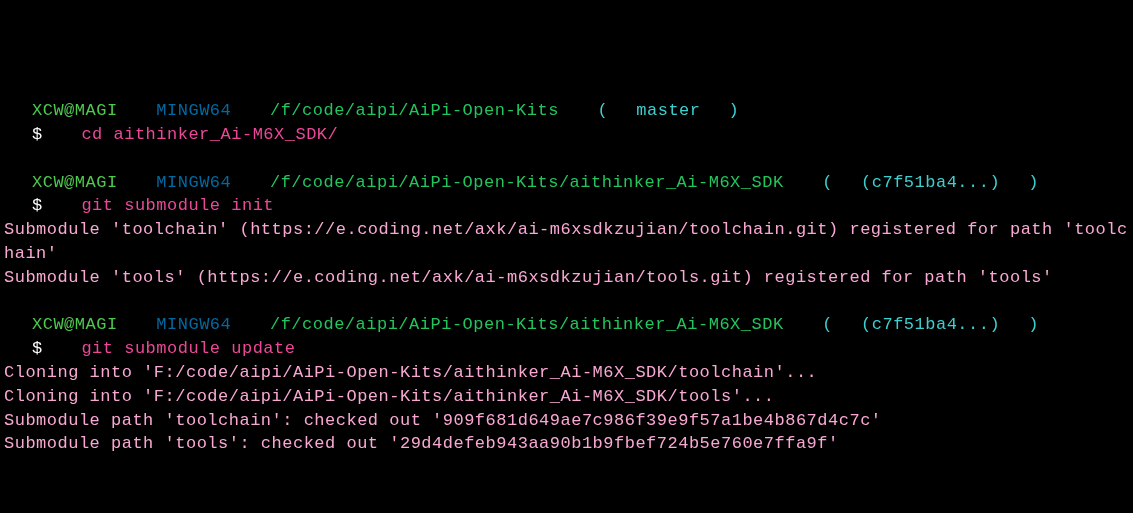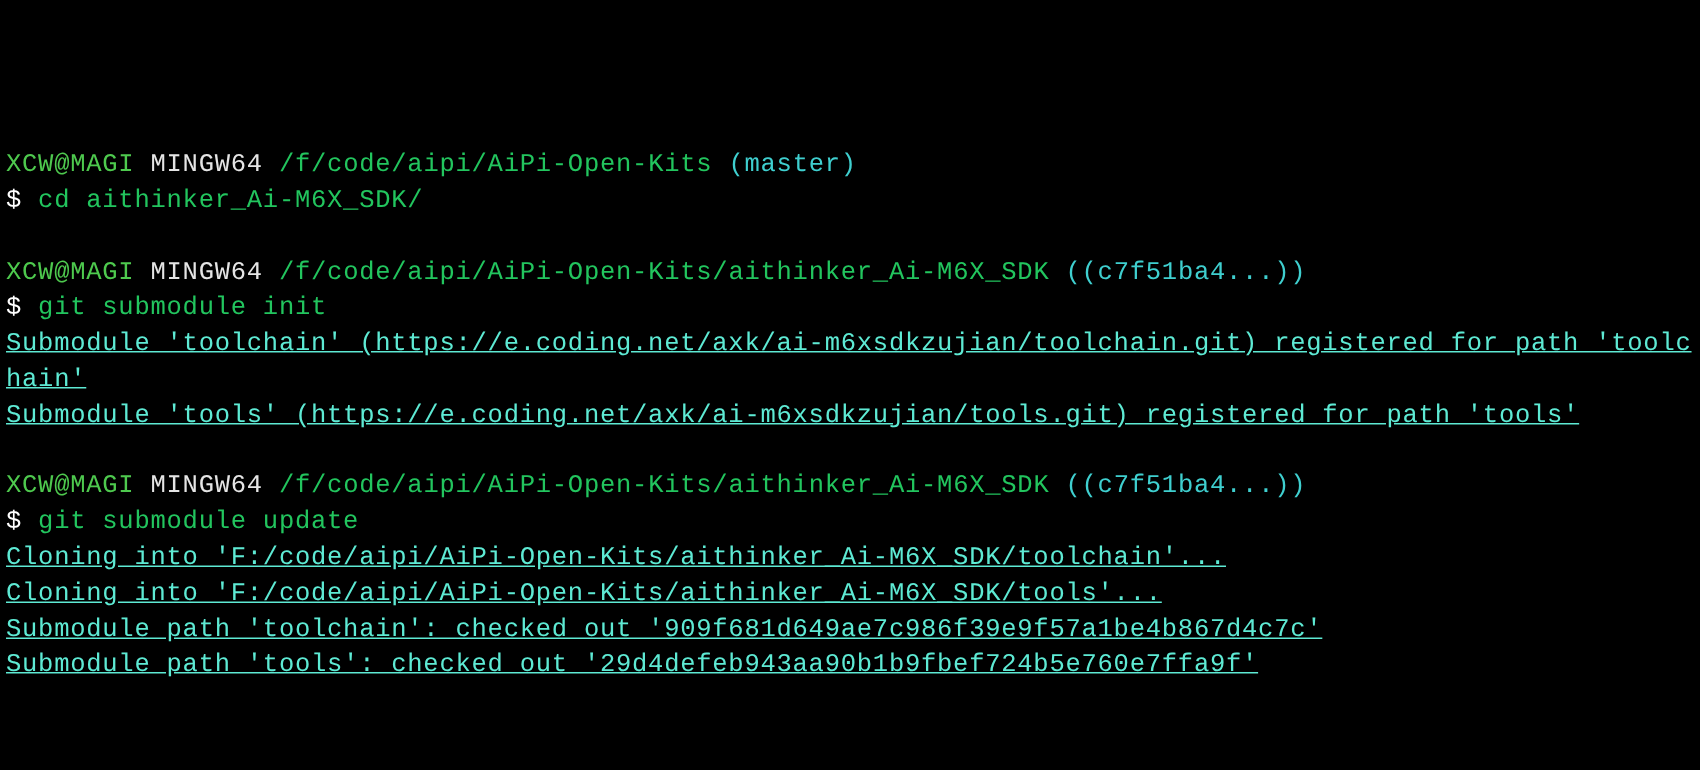--- a/index.html
+++ b/index.html
@@ -8,28 +8,28 @@
       background-color: #000000;
       font-family: 'Consolas', 'Courier New', monospace;
       font-size: 17px;
       line-height: 1.4;
       color: #ffffff;
       white-space: pre-wrap;
       word-break: break-all;
       letter-spacing: 0.5px;
     }
     .user { color: #4EC94E; }
-    .host { color: #e5e5e5; }
+    .host { color: #0369a1; }
     .path { color: #22c55e; }
     .branch { color: #3FCFCF; }
     .dollar { color: #ffffff; }
-    .cmd { color: #22c55e; }
-    .output { color: #5eead4; text-decoration: underline; }
+    .cmd { color: #ec4899; }
+    .output { color: #f9a8d4; }
     .line { display: block; }
-    .inline { display: inline; }
+    .inline { display: inline; margin-left: 28px; }
   </style>
 </head>
 <body>
 
 
 
 <div><span class="line"><span class="user inline">XCW@MAGI</span> <span class="host inline">MINGW64</span> <span class="path inline">/f/code/aipi/AiPi-Open-Kits</span><span class="branch inline"> (</span><span class="branch inline">master</span><span class="branch inline">)</span></span><span class="line"><span class="dollar inline">$ </span><span class="cmd inline">cd aithinker_Ai-M6X_SDK/</span></span>
 <span class="line"><span class="user inline">XCW@MAGI</span> <span class="host inline">MINGW64</span> <span class="path inline">/f/code/aipi/AiPi-Open-Kits/aithinker_Ai-M6X_SDK</span><span class="branch inline"> (</span><span class="branch inline">(c7f51ba4...)</span><span class="branch inline">)</span></span><span class="line"><span class="dollar inline">$ </span><span class="cmd inline">git submodule init</span></span><span class="line output">Submodule 'toolchain' (https://e.coding.net/axk/ai-m6xsdkzujian/toolchain.git) registered for path 'toolchain'</span><span class="line output">Submodule 'tools' (https://e.coding.net/axk/ai-m6xsdkzujian/tools.git) registered for path 'tools'</span>
 <span class="line"><span class="user inline">XCW@MAGI</span> <span class="host inline">MINGW64</span> <span class="path inline">/f/code/aipi/AiPi-Open-Kits/aithinker_Ai-M6X_SDK</span><span class="branch inline"> (</span><span class="branch inline">(c7f51ba4...)</span><span class="branch inline">)</span></span><span class="line"><span class="dollar inline">$ </span><span class="cmd inline">git submodule update</span></span><span class="line output">Cloning into 'F:/code/aipi/AiPi-Open-Kits/aithinker_Ai-M6X_SDK/toolchain'...</span><span class="line output">Cloning into 'F:/code/aipi/AiPi-Open-Kits/aithinker_Ai-M6X_SDK/tools'...</span><span class="line output">Submodule path 'toolchain': checked out '909f681d649ae7c986f39e9f57a1be4b867d4c7c'</span><span class="line output">Submodule path 'tools': checked out '29d4defeb943aa90b1b9fbef724b5e760e7ffa9f'</span></div>
 

